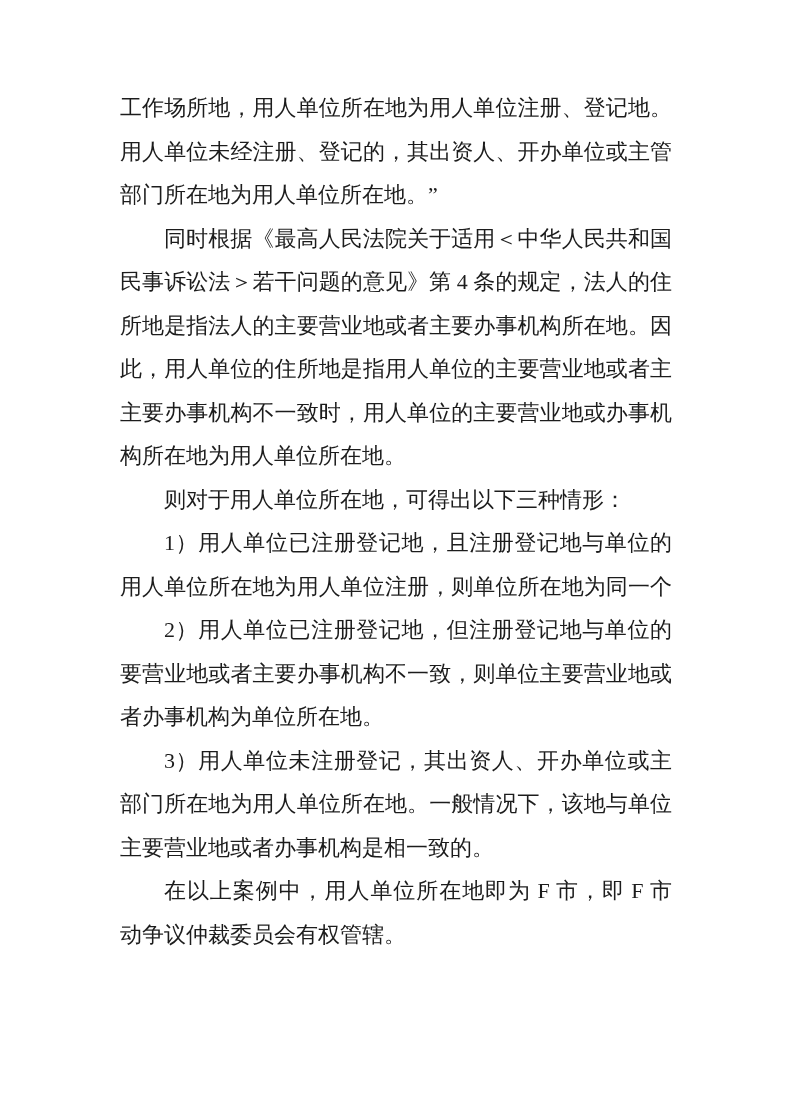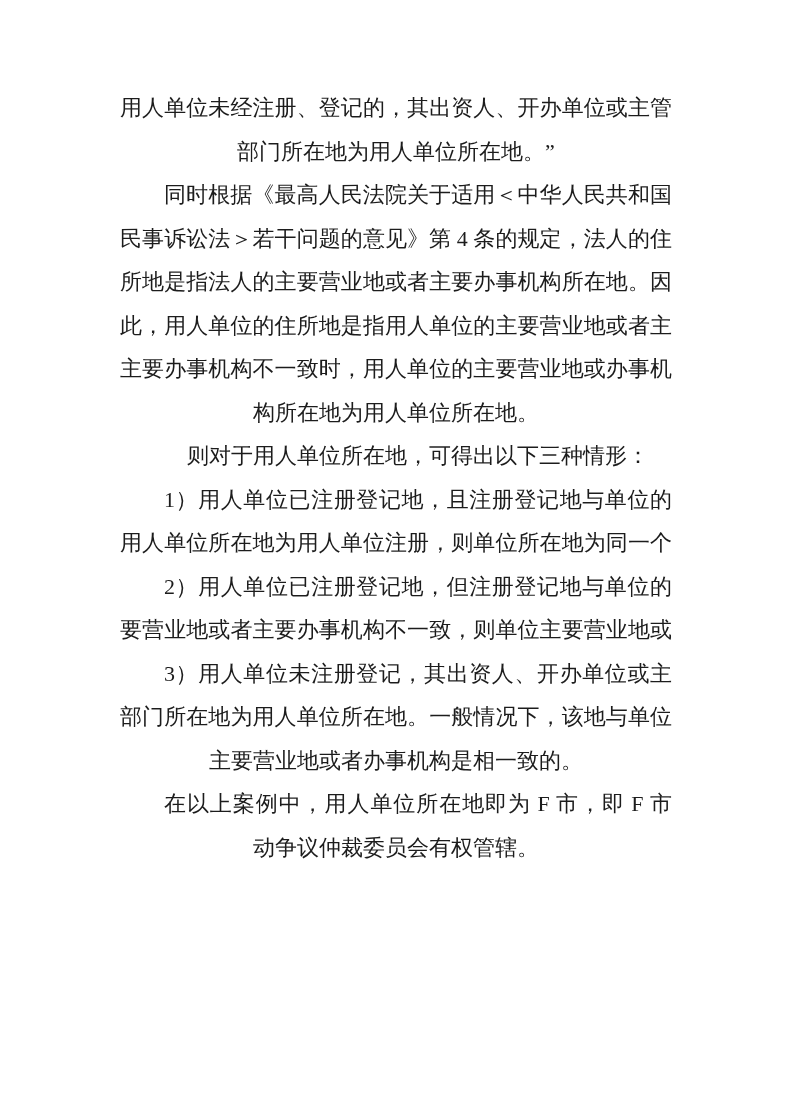--- a/index.html
+++ b/index.html
@@ -23,38 +23,39 @@
   .para {
     margin: 0;
     padding: 0;
   }
   .line {
     font-family: "Liberation Serif", "DejaVu Serif", serif;
     font-size: 22px;
     line-height: 43.5px;
     height: 43.5px;
     color: #1c1c1c;
-    text-align: center;
+    text-align: left;
     overflow: hidden;
     white-space: normal;
   }
   .line.just {
     text-align: justify;
     text-align-last: justify;
   }
   .line.ind {
     padding-left: 44px;
   }
 </style>
 </head>
 <body>
 
 <div class="page">
   <div class="doc" style="color: rgb(28, 28, 28);">
       <div class="para">
+        <div class="line just">工作场所地，用人单位所在地为用人单位注册、登记地。</div>
         <div class="line just">用人单位未经注册、登记的，其出资人、开办单位或主管</div>
         <div class="line">部门所在地为用人单位所在地。”</div>
       </div>
       <div class="para">
         <div class="line ind just">同时根据《最高人民法院关于适用＜中华人民共和国</div>
         <div class="line just">民事诉讼法＞若干问题的意见》第 4 条的规定，法人的住</div>
         <div class="line just">所地是指法人的主要营业地或者主要办事机构所在地。因</div>
         <div class="line just">此，用人单位的住所地是指用人单位的主要营业地或者主</div>
         <div class="line just">主要办事机构不一致时，用人单位的主要营业地或办事机</div>
         <div class="line">构所在地为用人单位所在地。</div>
@@ -62,20 +63,21 @@
       <div class="para">
         <div class="line ind">则对于用人单位所在地，可得出以下三种情形：</div>
       </div>
       <div class="para">
         <div class="line ind just">1）用人单位已注册登记地，且注册登记地与单位的主</div>
         <div class="line just">用人单位所在地为用人单位注册，则单位所在地为同一个</div>
       </div>
       <div class="para">
         <div class="line ind just">2）用人单位已注册登记地，但注册登记地与单位的主</div>
         <div class="line just">要营业地或者主要办事机构不一致，则单位主要营业地或</div>
+        <div class="line">者办事机构为单位所在地。</div>
       </div>
       <div class="para">
         <div class="line ind just">3）用人单位未注册登记，其出资人、开办单位或主管</div>
         <div class="line just">部门所在地为用人单位所在地。一般情况下，该地与单位</div>
         <div class="line">主要营业地或者办事机构是相一致的。</div>
       </div>
       <div class="para">
         <div class="line ind just">在以上案例中，用人单位所在地即为 F 市，即 F 市劳</div>
         <div class="line">动争议仲裁委员会有权管辖。</div>
       </div>

